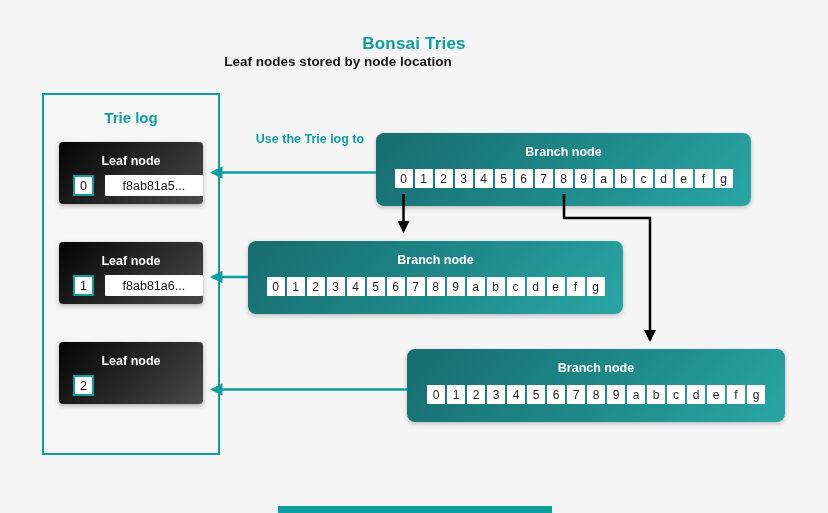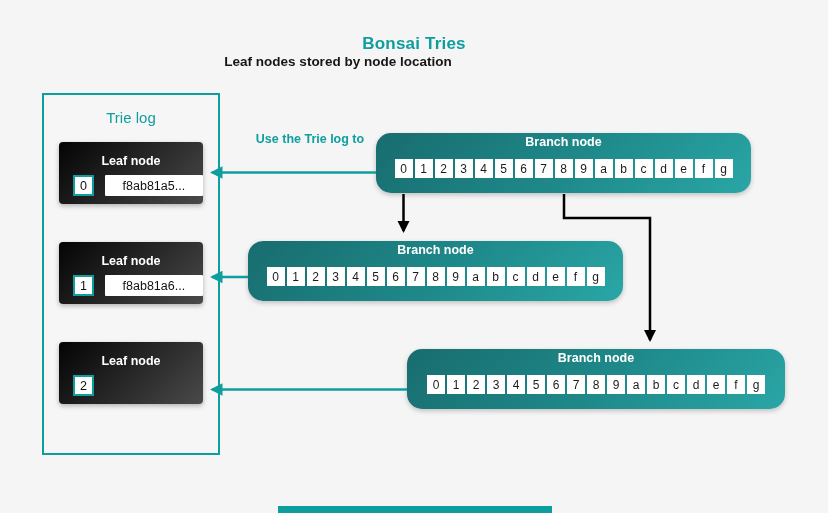--- a/index.html
+++ b/index.html
@@ -15,21 +15,21 @@
   .subtitle{
     position:absolute;top:54px;left:0;width:676px;text-align:center;
     font-size:13.5px;font-weight:bold;color:#161616;
   }
   .trielog{
     position:absolute;left:42px;top:93px;width:174px;height:358px;
     border:2px solid #0f9e9e;background:#f6f6f7;
   }
   .trielog-title{
     position:absolute;top:14px;left:0;width:100%;text-align:center;
-    font-size:15px;font-weight:normal;color:#0f9e9e;
+    font-size:15px;font-weight:bold;color:#0f9e9e;
   }
   .leaf-list{
     position:absolute;left:59px;top:142px;display:flex;flex-direction:column;gap:38px;
   }
   .leaf{
     width:144px;height:62px;border-radius:4px;box-sizing:border-box;
     background:linear-gradient(135deg,#040404 0%,#2a2a2a 55%,#4a4a4a 100%);
     box-shadow:0 2px 5px rgba(0,0,0,.28);
     padding:12px 0 0 14px;
   }
@@ -47,24 +47,24 @@
     width:100px;height:21px;background:#ffffff;border-radius:1px;
     display:flex;align-items:center;justify-content:center;
     font-size:12.5px;color:#111;
   }
   .annotation{
     position:absolute;left:220px;top:131px;width:152px;text-align:center;
     font-size:12.5px;font-weight:bold;color:#0f9e9e;line-height:16px;
   }
   .annotation div{white-space:nowrap;padding-left:28px;}
   .branch{
-    position:absolute;height:60px;border-radius:15px;box-sizing:border-box;
+    position:absolute;height:73px;border-radius:8px;box-sizing:border-box;
     background:linear-gradient(135deg,#186c6e 0%,#1f8a8b 55%,#2aa6a6 100%);
     box-shadow:0 2px 5px rgba(0,0,0,.22);
-    padding-top:2px;
+    padding-top:12px;
   }
   .branch-1{left:376px;top:133px;width:375px;}
   .branch-2{left:248px;top:241px;width:375px;}
   .branch-3{left:407px;top:349px;width:378px;}
   .branch-title{
     width:100%;text-align:center;
     font-size:12.5px;font-weight:bold;color:#ffffff;
   }
   .cells{
     display:flex;justify-content:center;gap:2px;margin-top:10px;

